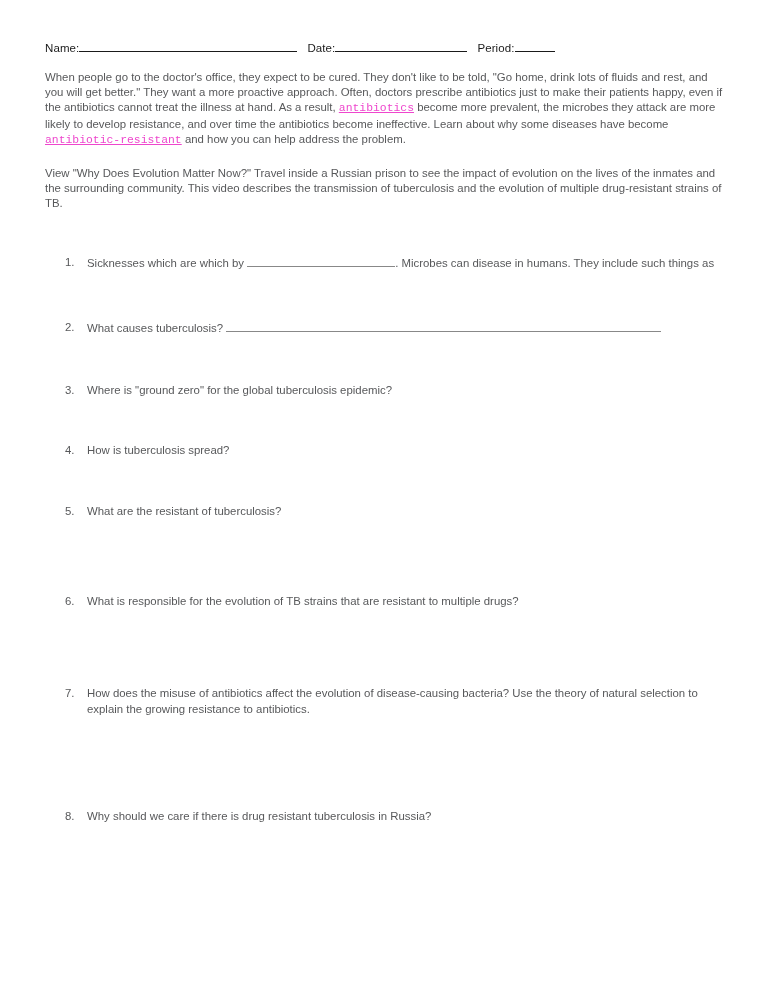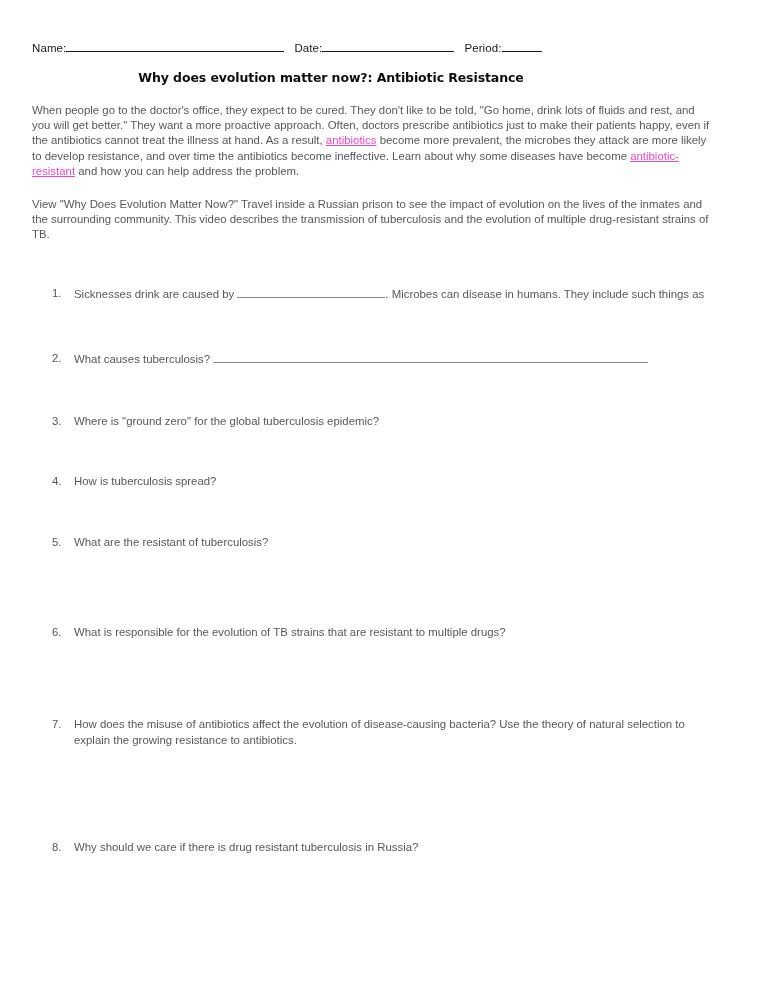--- a/index.html
+++ b/index.html
@@ -18,21 +18,21 @@
   .page {
     width: 768px;
     height: 994px;
     background: #ffffff;
     padding: 0;
     box-sizing: border-box;
     position: relative;
   }
   .content {
     position: absolute;
-    left: 32px;
+    left: 45px;
     top: 40px;
     width: 678px;
   }
 
   
   .id-line {
     font-size: 11.5px;
     color: #1a1a1a;
     letter-spacing: 0.1px;
     white-space: nowrap;
@@ -70,20 +70,21 @@
     line-height: 15.2px;
     color: #57585a;
     margin: 0 0 18px 0;
     text-align: left;
   }
   .para.second { margin-bottom: 0; }
   a.link, .link {
     color: #ee46cd;
     text-decoration: underline;
     cursor: pointer;
+    font-family: Liberation Mono, monospace;
   }
 
   
   .questions {
     margin: 0;
     padding: 0;
     list-style: none;
     position: relative;
   }
   .q {
@@ -130,31 +131,30 @@
 </head>
 <body>
 
 <div class="page">
   <div class="content">
 
     <div class="id-line">
       <span class="lbl">Name:</span><span class="rule rule-name"></span><span class="gap-sm"></span><span class="lbl">Date:</span><span class="rule rule-date"></span><span class="gap-sm"></span><span class="lbl">Period:</span><span class="rule rule-period"></span>
     </div>
 
-    <div class="doc-title">Why does evolution matter now?: Antibiotic Resistance</div>
 
     <p class="para"><span>When people go to the doctor's office, they expect to be cured. They don't like to be told, "Go home, drink lots of fluids and rest, and you will get better." They want a more proactive approach. Often, doctors prescribe antibiotics just to make their patients happy, even if the antibiotics cannot treat the illness at hand. As a result, </span><span class="link">antibiotics</span><span> become more prevalent, the microbes they attack are more likely to develop resistance, and over time the antibiotics become ineffective. Learn about why some diseases have become </span><span class="link">antibiotic-resistant</span><span> and how you can help address the problem.</span></p>
 
     <p class="para second">View "Why Does Evolution Matter Now?" Travel inside a Russian prison to see the impact of evolution on the lives of the inmates and the surrounding community. This video describes the transmission of tuberculosis and the evolution of multiple drug-resistant strains of TB.</p>
 
     <div class="questions">
 
       <div class="q sp-q1">
         <span class="num">1.</span>
-        <span class="qtext"><span>Sicknesses drink are caused by </span><span class="blank b-long"></span><span>. Microbes can disease in humans. They include such things as </span></span>
+        <span class="qtext"><span>Sicknesses which are which by </span><span class="blank b-long"></span><span>. Microbes can disease in humans. They include such things as </span></span>
       </div>
 
       <div class="q sp-q2">
         <span class="num">2.</span>
         <span class="qtext"><span>What causes tuberculosis? </span><span class="blank b-answer"></span></span>
       </div>
 
       <div class="q sp-q3">
         <span class="num">3.</span>
         <span class="qtext">Where is "ground zero" for the global tuberculosis epidemic?</span>

